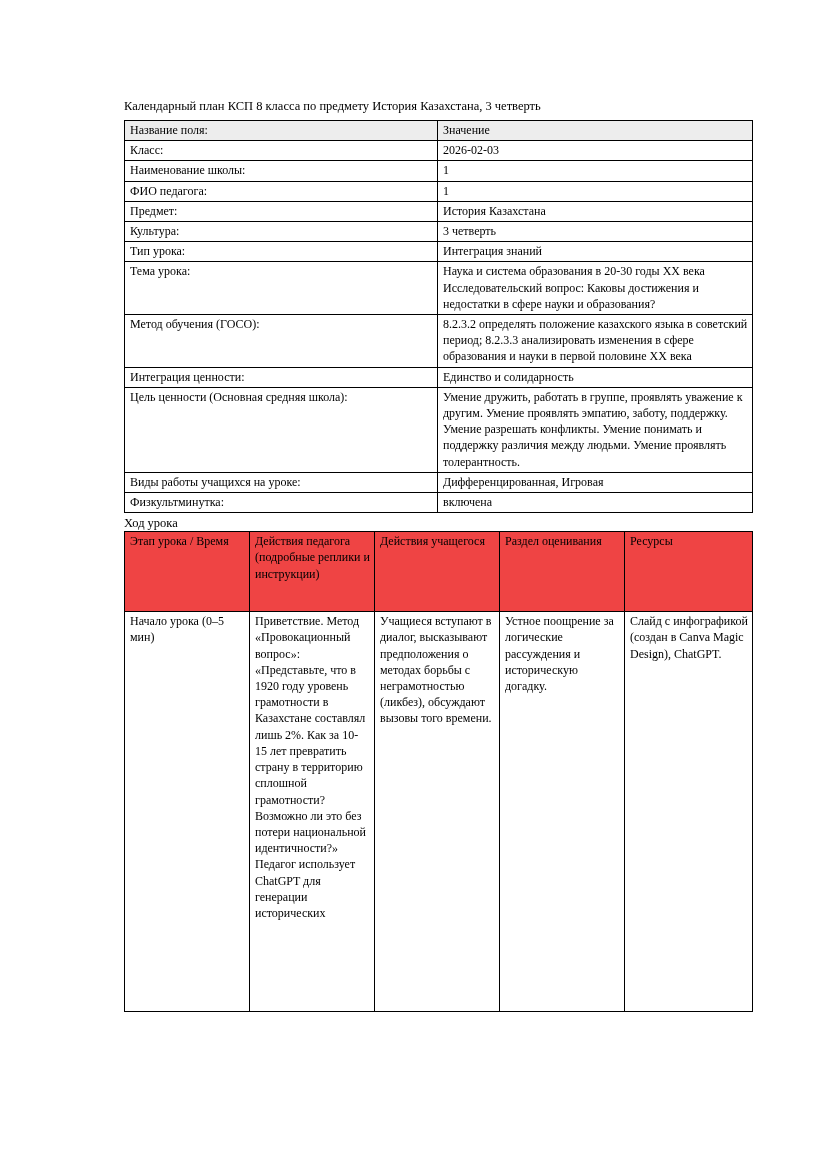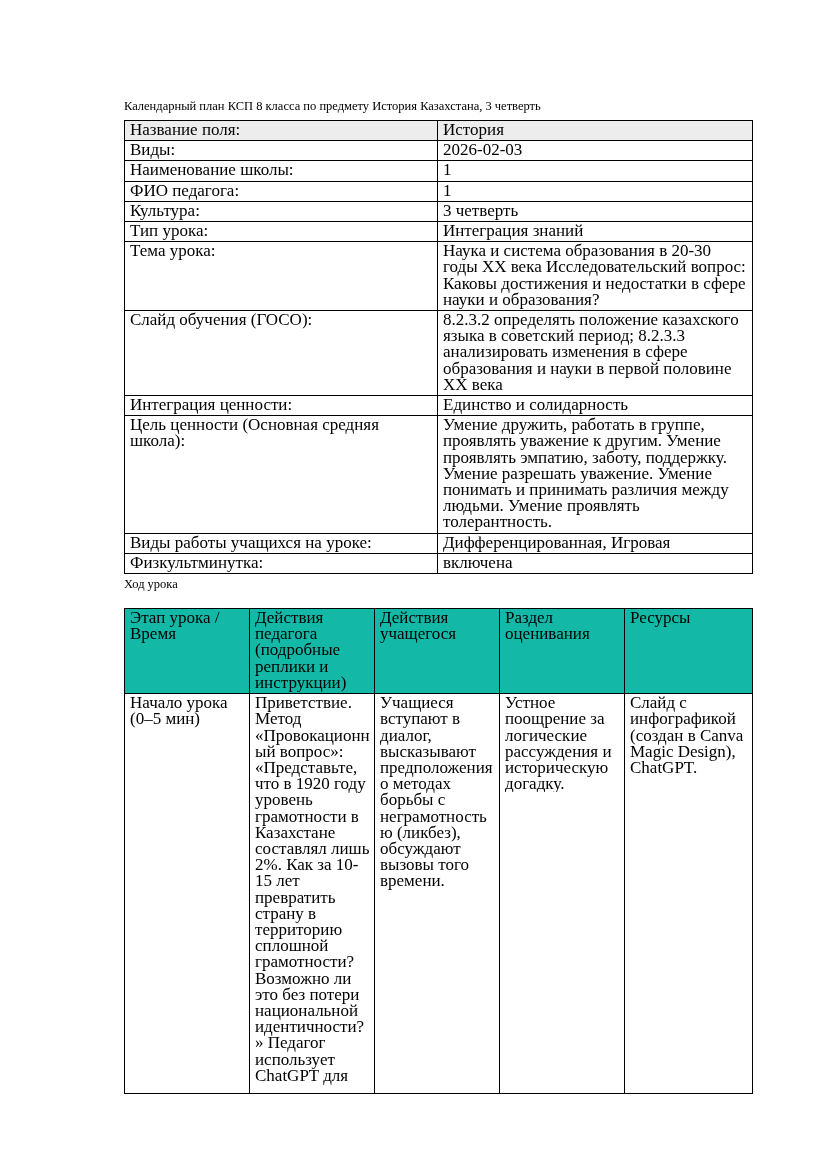--- a/index.html
+++ b/index.html
@@ -33,27 +33,27 @@
   }
   .doc-title {
     font-size: 12.5px;
     line-height: 16px;
     margin: 0 0 6px 0;
     white-space: nowrap;
   }
   .section-label {
     font-size: 12.5px;
     line-height: 16px;
-    margin: 2px 0 16px 0;
+    margin: 2px 0 0 0;
   }
   table.grid {
     border-collapse: collapse;
     table-layout: fixed;
     width: 628px;
-    font-size: 17px;
+    font-size: 12px;
     line-height: 16.2px;
   }
   table.grid td, table.grid th {
     border: 1px solid #000000;
     padding: 1px 4px 2px 5px;
     vertical-align: top;
     text-align: left;
     font-weight: normal;
     word-wrap: break-word;
     overflow-wrap: break-word;
@@ -65,21 +65,21 @@
   table.info col.c1 { width: 313px; }
   table.info col.c2 { width: 315px; }
   
   table.flow col.f1 { width: 125px; }
   table.flow col.f2 { width: 125px; }
   table.flow col.f3 { width: 125px; }
   table.flow col.f4 { width: 125px; }
   table.flow col.f5 { width: 128px; }
 
   table.flow thead th {
-    background: #14b8a6;
+    background: #ef4444;
     height: 76px;
     vertical-align: top;
   }
   table.flow tbody td {
     height: 396px;
     vertical-align: top;
   }
   .clip {
     display: block;
     max-height: 392px;
@@ -96,59 +96,63 @@
     <p class="doc-title">Календарный план КСП 8 класса по предмету История Казахстана, 3 четверть</p>
 
     <table class="grid info">
       <colgroup>
           <col class="c1">
           <col class="c2">
         </colgroup>
       <thead>
         <tr>
           <th>Название поля:</th>
-          <th>История</th>
+          <th>Значение</th>
         </tr>
       </thead>
       <tbody>
         <tr>
-          <td>Виды:</td>
+          <td>Класс:</td>
           <td>2026-02-03</td>
         </tr>
         <tr>
           <td>Наименование школы:</td>
           <td>1</td>
         </tr>
         <tr>
           <td>ФИО педагога:</td>
           <td>1</td>
         </tr>
         <tr>
+          <td>Предмет:</td>
+          <td>История Казахстана</td>
+        </tr>
+        <tr>
           <td>Культура:</td>
           <td>3 четверть</td>
         </tr>
         <tr>
           <td>Тип урока:</td>
           <td>Интеграция знаний</td>
         </tr>
         <tr>
           <td>Тема урока:</td>
           <td>Наука и система образования в 20-30 годы XX века Исследовательский вопрос: Каковы достижения и недостатки в сфере науки и образования?</td>
         </tr>
         <tr>
-          <td>Слайд обучения (ГОСО):</td>
+          <td>Метод обучения (ГОСО):</td>
           <td>8.2.3.2 определять положение казахского языка в советский период; 8.2.3.3 анализировать изменения в сфере образования и науки в первой половине XX века</td>
         </tr>
         <tr>
           <td>Интеграция ценности:</td>
           <td>Единство и солидарность</td>
         </tr>
         <tr>
           <td>Цель ценности (Основная средняя школа):</td>
-          <td>Умение дружить, работать в группе, проявлять уважение к другим. Умение проявлять эмпатию, заботу, поддержку. Умение разрешать уважение. Умение понимать и принимать различия между людьми. Умение проявлять толерантность.</td>
+          <td>Умение дружить, работать в группе, проявлять уважение к другим. Умение проявлять эмпатию, заботу, поддержку. Умение разрешать конфликты. Умение понимать и поддержку различия между людьми. Умение проявлять толерантность.</td>
         </tr>
         <tr>
           <td>Виды работы учащихся на уроке:</td>
           <td>Дифференцированная, Игровая</td>
         </tr>
         <tr>
           <td>Физкультминутка:</td>
           <td>включена</td>
         </tr>
       </tbody>

